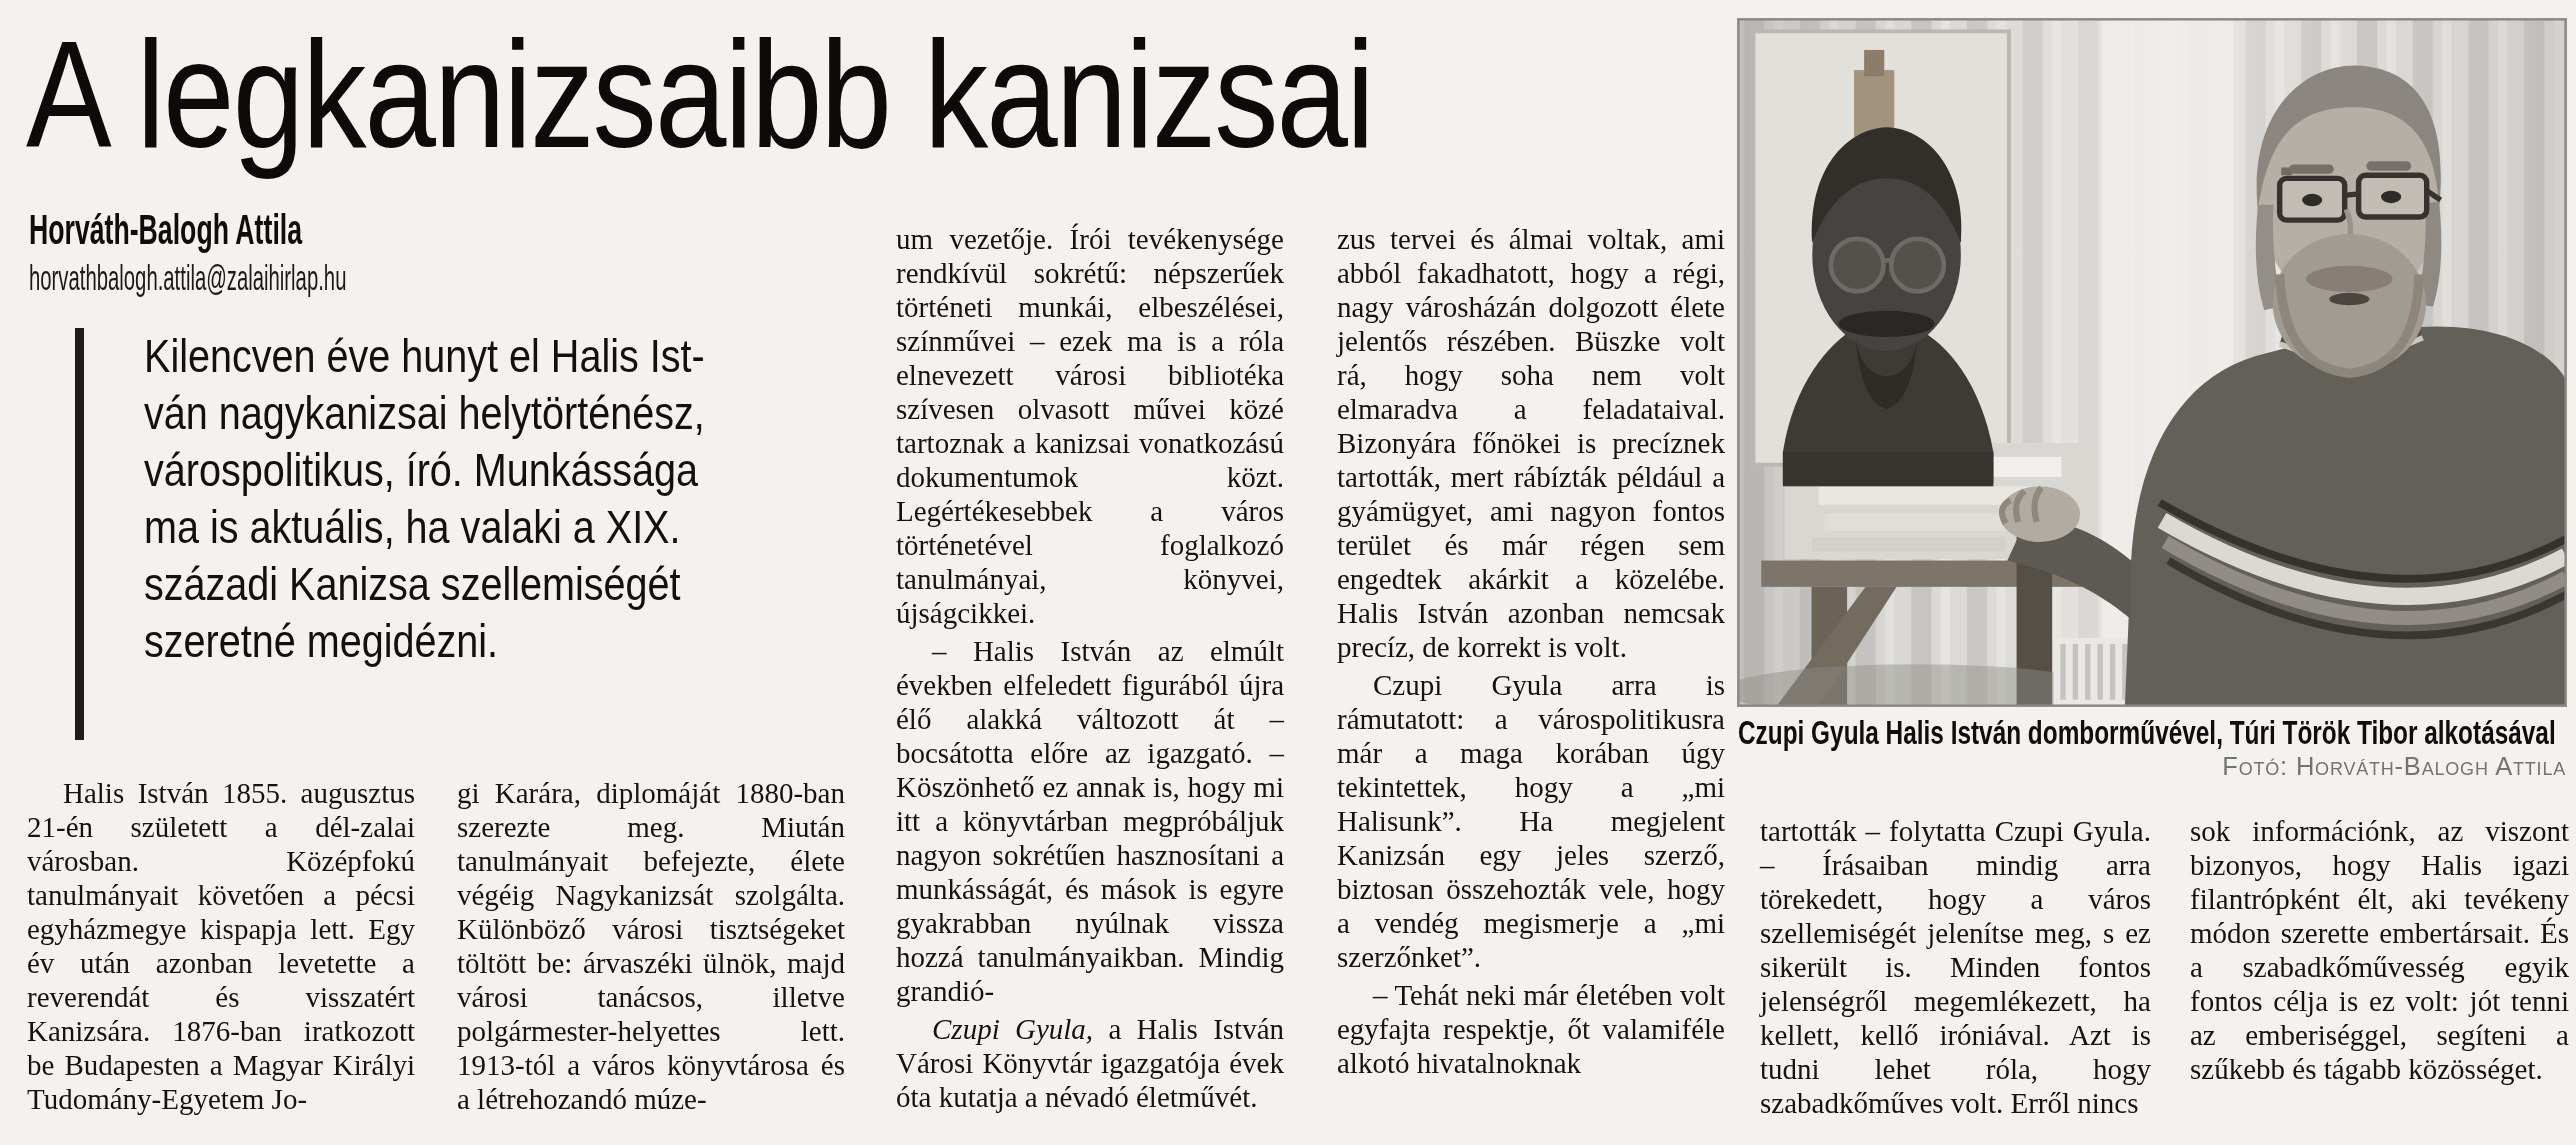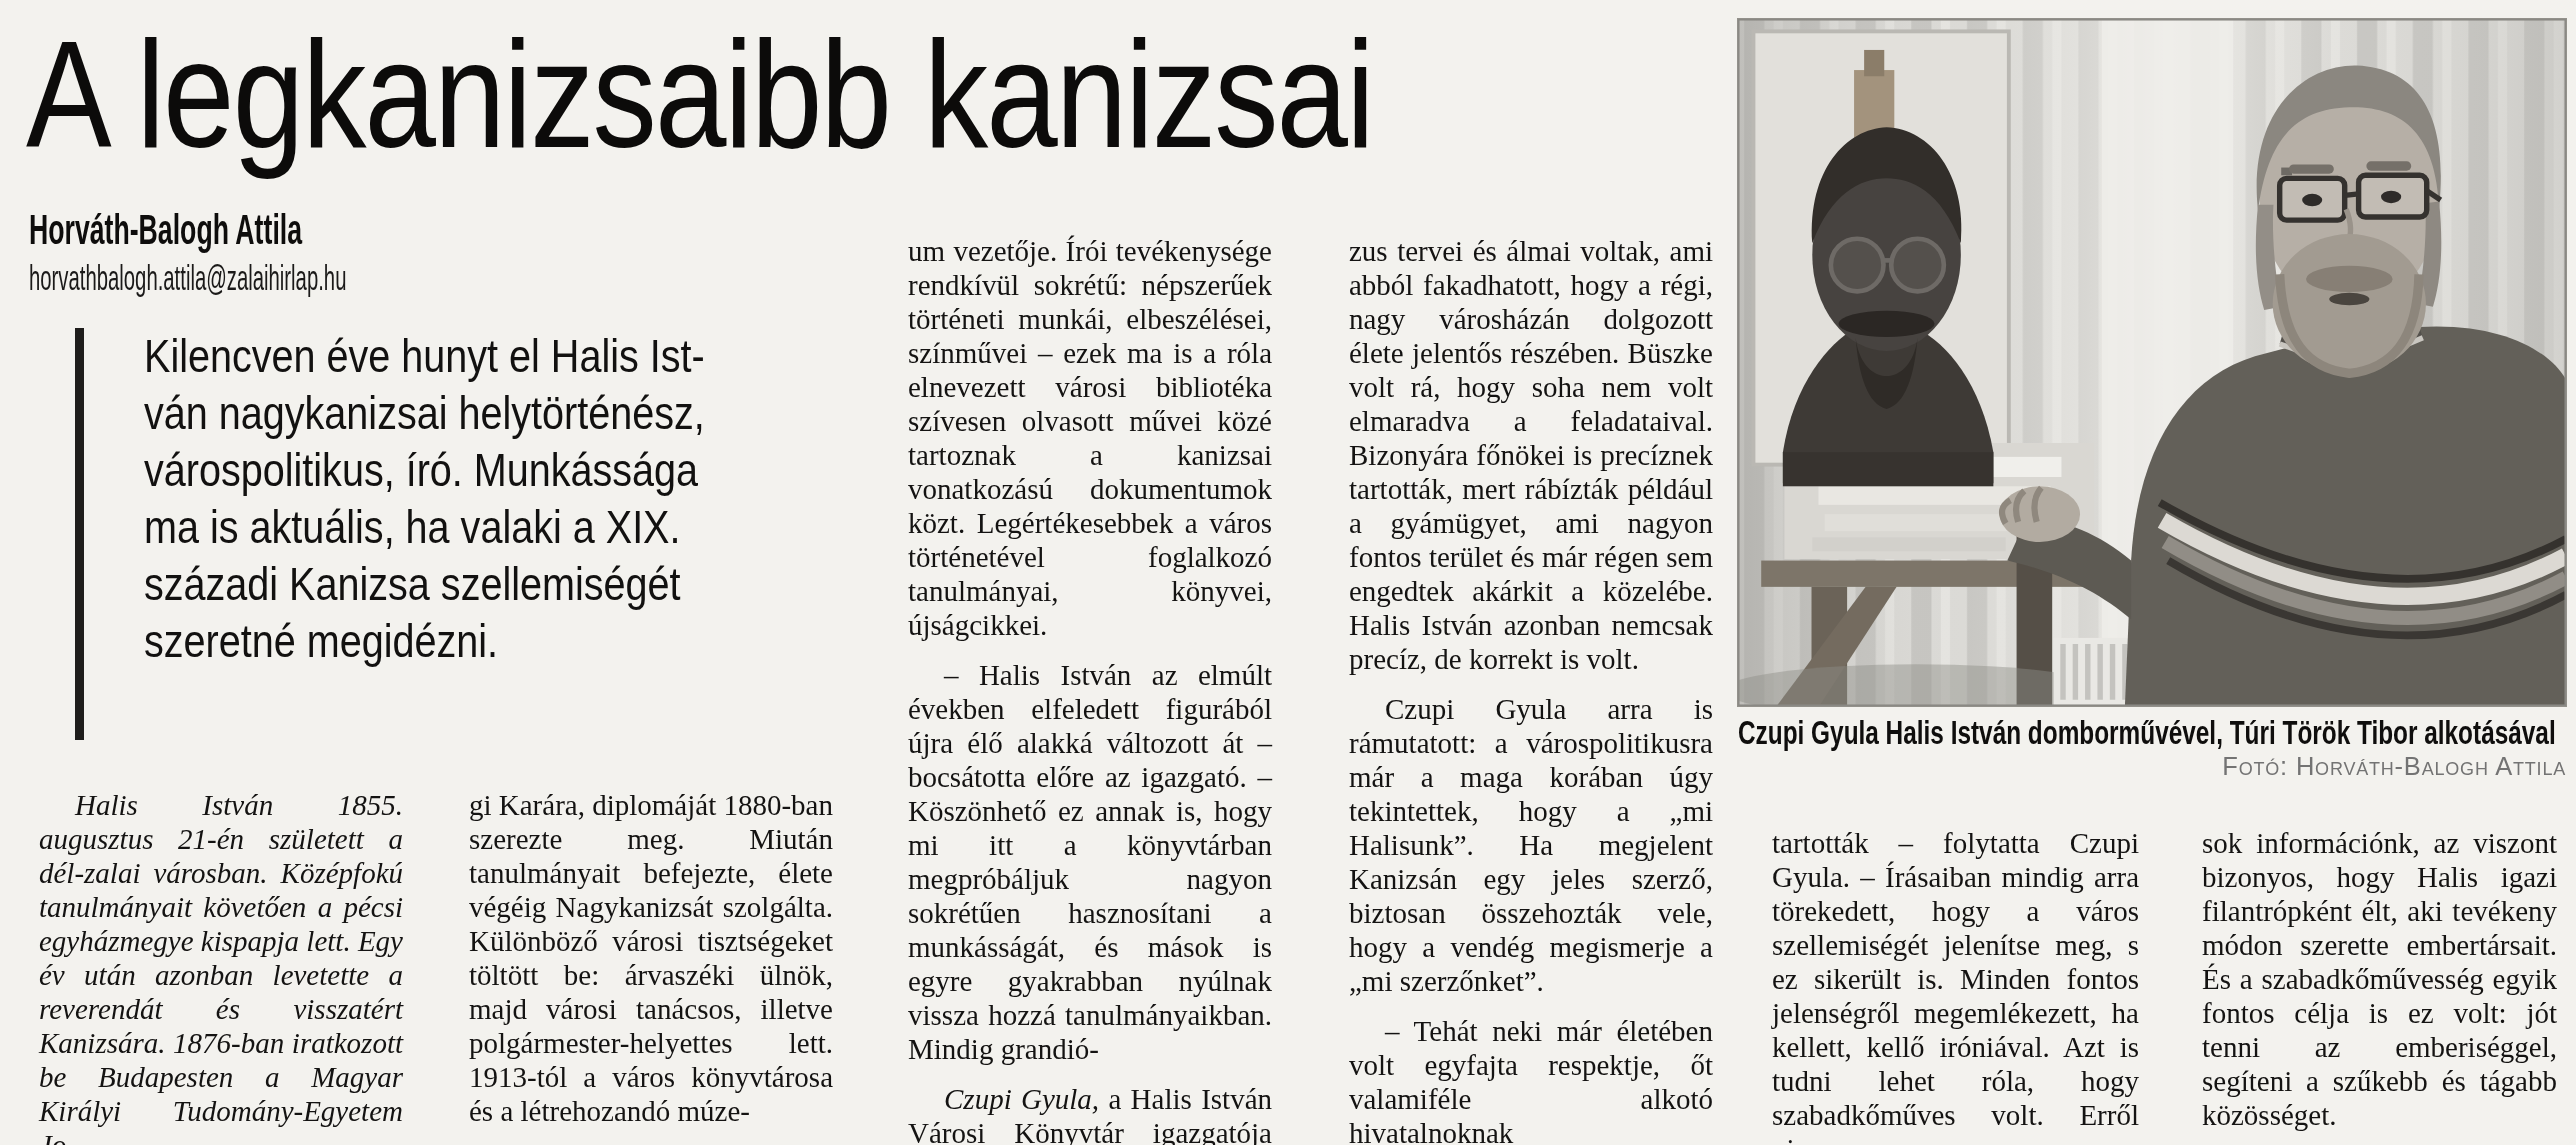--- a/index.html
+++ b/index.html
@@ -35,24 +35,24 @@
     position: absolute; left: 144px; top: 328px; margin: 0;
     font-family: "Liberation Sans", sans-serif; font-size: 46px;
     line-height: 57px; color: #121110; white-space: pre-line;
     transform: scaleX(0.86); transform-origin: left top;
   }
   .col {
     position: absolute; width: 396px;
     font-family: "Liberation Serif", serif; font-size: 29px; line-height: 34px;
     text-align: justify; color: #141312;
   }
-  .col p { margin: 16px; padding: 0; }
+  .col p { margin: 4px; padding: 0; }
   .col p.ind { text-indent: 36px; }
   .it { font-style: italic; }
-  #col1 { left: 23px;   top: 772px; font-style: italic; }
+  #col1 { left: 23px;   top: 772px; }
   #col2 { left: 453px;  top: 772px; }
   #col3 { left: 892px; top: 218px; }
   #col4 { left: 1333px; top: 218px; }
   #col5 { left: 1756px; top: 810px; width: 399px; }
   #col6 { left: 2186px; top: 810px; width: 387px; }
   .photo {
     position: absolute; left: 1738px; top: 19.4px; width: 828px; height: 687px;
     margin: 0; outline: 1.5px solid #93918b; background: #d7d6d2;
   }
   .caption {

